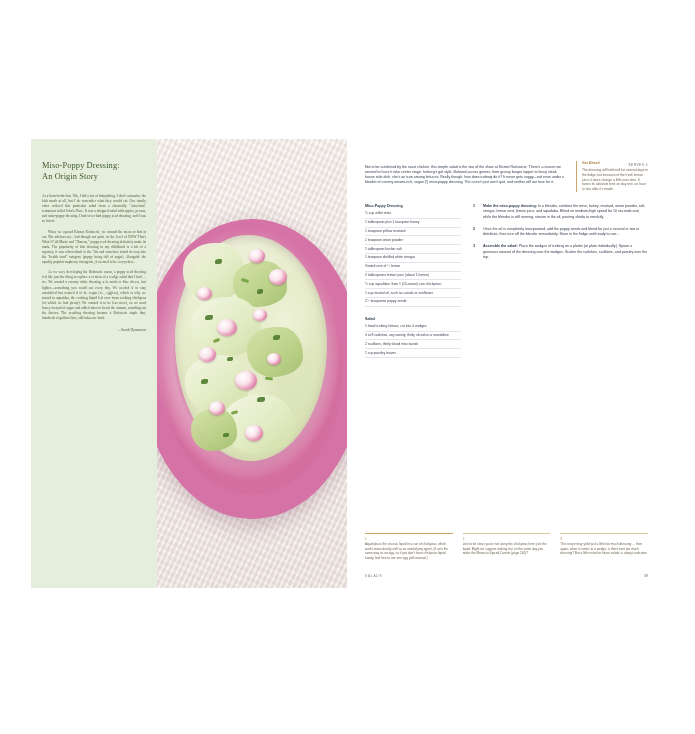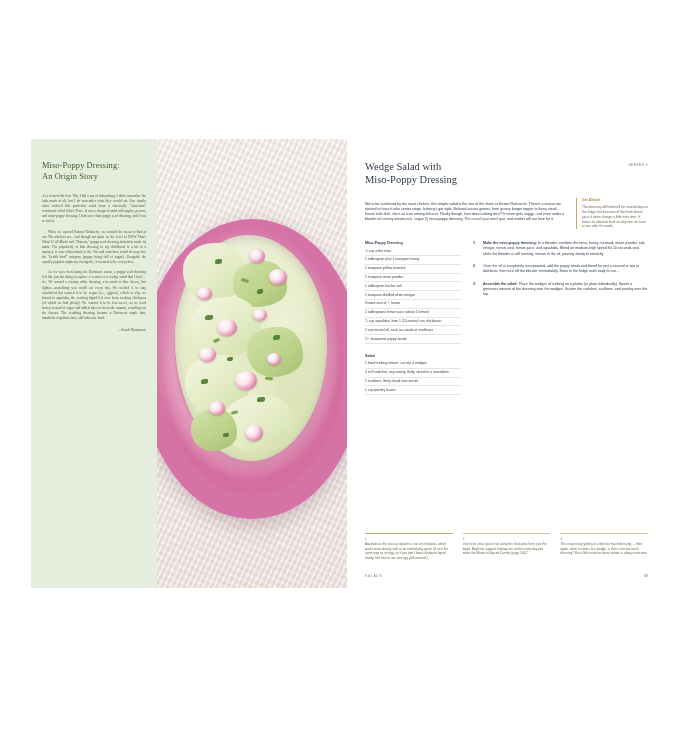--- a/index.html
+++ b/index.html
@@ -403,21 +403,20 @@
       <div class="scallion" style="left:74px; top:272px; width:7px; height:3px; transform:rotate(-14deg);"></div>
     </div>
   </div>
 
   <div class="gutter"></div>
 
   <div class="page-right">
 
     <div class="serves">SERVES 4</div>
 
-    <h1 class="recipe-title">Wedge Salad with<br>Miso-Poppy Dressing</h1>
 
     <div class="headnote-row">
       <p class="headnote">Not to be outshined by the roast chicken, this simple salad is the star of the show at Kismet Rotisserie. There's a reason we wanted to have it take center stage: Iceberg's got style. Beloved across genres, from grassy burger topper to fancy steak house side dish, she's an icon among lettuces. Really though, how does iceberg do it? It never gets soggy—not even under a blanket of creamy umami-rich, vegan (!) miso-poppy dressing. The crunch just won't quit, and neither will our love for it.</p>
       <div class="sidebar-note">
         <p class="sb-title">Get Ahead</p>
         <p class="sb-body">The dressing will hold well for several days in the fridge, but because of the fresh lemon juice, it does change a little over time. It tastes its absolute best on day one, an hour or two after it's made.</p>
       </div>
     </div>
 
     <div class="cols">

